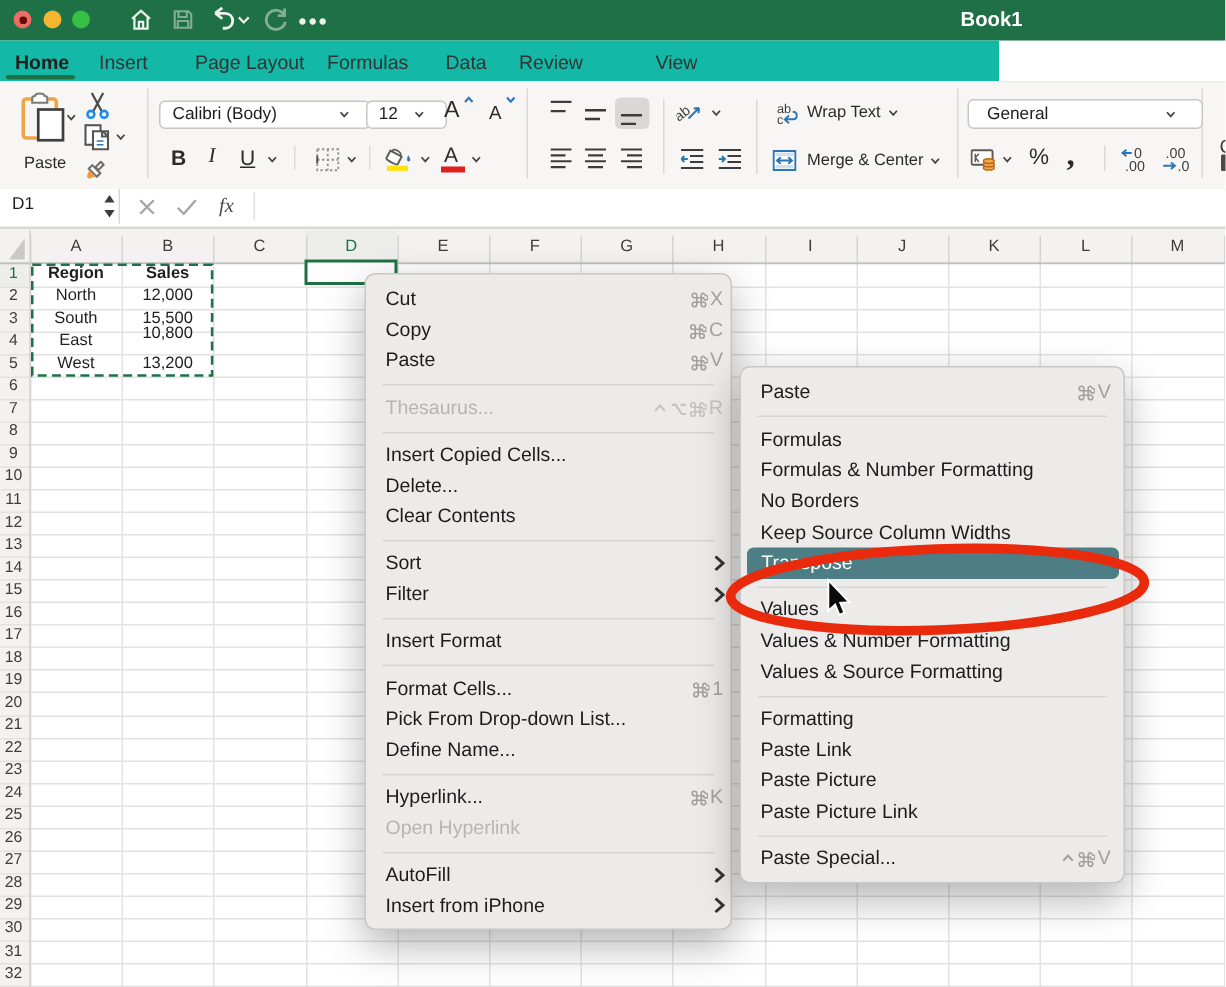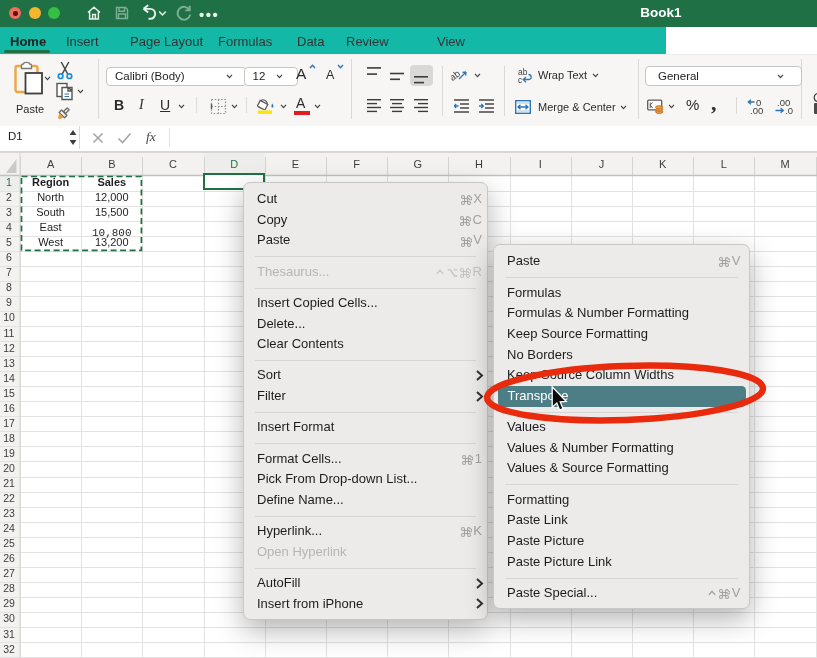--- a/index.html
+++ b/index.html
@@ -427,21 +427,21 @@
 <div class="cellv" style="left:0;top:474.00px;width:18px;color:#3d3d3d;font-size:10.5px;line-height:15.05px;">31</div>
 <div class="cellv" style="left:0;top:489.05px;width:18px;color:#3d3d3d;font-size:10.5px;line-height:15.05px;">32</div>
 <div style="position:absolute;left:202.9px;top:20.7px;width:58.6px;height:13.3px;background:#fff;border:2px solid #1f7145;"></div>
 <div class="cellv" style="left:20.0px;top:22.50px;width:61.2px;font-weight:bold;line-height:15.05px;">Region</div>
 <div class="cellv" style="left:81.2px;top:22.50px;width:61.2px;font-weight:bold;line-height:15.05px;">Sales</div>
 <div class="cellv" style="left:20.0px;top:37.55px;width:61.2px;line-height:15.05px;">North</div>
 <div class="cellv" style="left:81.2px;top:37.55px;width:61.2px;line-height:15.05px;">12,000</div>
 <div class="cellv" style="left:20.0px;top:52.60px;width:61.2px;line-height:15.05px;">South</div>
 <div class="cellv" style="left:81.2px;top:52.60px;width:61.2px;line-height:15.05px;">15,500</div>
 <div class="cellv" style="left:20.0px;top:67.65px;width:61.2px;line-height:15.05px;">East</div>
-<div class="cellv" style="left:81.2px;top:73px;width:61.2px;line-height:15.05px;font-family:Liberation Mono, monospace;">10,800</div>
+<div class="cellv" style="left:81.2px;top:62px;width:61.2px;line-height:15.05px;">10,800</div>
 <div class="cellv" style="left:20.0px;top:82.70px;width:61.2px;line-height:15.05px;">West</div>
 <div class="cellv" style="left:81.2px;top:82.70px;width:61.2px;line-height:15.05px;">13,200</div>
 <svg class="abs" style="left:0;top:0;" width="200" height="110" viewBox="0 0 200 110">
       <rect x="21.5" y="23.5" width="119.9" height="73.8" fill="none" stroke="#1f7145" stroke-width="1.7" stroke-dasharray="6,3.5"></rect>
     </svg>
 </div>
 
 <div class="menu abs" style="left:243.0px;top:182.0px;width:244.5px;padding-top:6.2px;padding-bottom:5px;">
 <div class="mi" style="height:20.65px;line-height:20.65px;">Cut<span class="sc" style="top:0;right:3px;"><span style="display:inline-flex;align-items:center;gap:1.5px;">
           <svg style="margin:0 0 -1.5px 0;" width="12" height="12" viewBox="0 0 24 24" fill="none" stroke="#a2a19f" stroke-width="2.2">
@@ -531,21 +531,20 @@
           <svg style="margin:0 0 -1.5px 0;" width="12" height="12" viewBox="0 0 24 24" fill="none" stroke="#a2a19f" stroke-width="2.2">
             <path d="M18 3a3 3 0 0 0-3 3v12a3 3 0 1 0 3-3H6a3 3 0 1 0 3 3V6a3 3 0 1 0-3 3h12a3 3 0 1 0 3-3z"></path>
           </svg>
           <span style="color:#a2a19f;">V</span>
         </span></span></div>
 <div class="msep" style="height:10.45px;">
       <div></div>
     </div>
 <div class="mi" style="height:20.70px;line-height:20.70px;">Formulas</div>
 <div class="mi" style="height:20.70px;line-height:20.70px;">Formulas &amp; Number Formatting</div>
-<div class="mi" style="height:20.70px;line-height:20.70px;">Keep Source Formatting</div>
 <div class="mi" style="height:20.70px;line-height:20.70px;">No Borders</div>
 <div class="mi" style="height:20.70px;line-height:20.70px;">Keep Source Column Widths</div>
 <div class="mi" style="height:20.70px;line-height:20.70px;background:#4d7e86;color:#fff;margin:0 3.5px;border-radius:4.5px;padding-left:10px;">Transpose</div>
 <div class="msep" style="height:10.45px;">
       <div></div>
     </div>
 <div class="mi" style="height:20.70px;line-height:20.70px;">Values</div>
 <div class="mi" style="height:20.70px;line-height:20.70px;">Values &amp; Number Formatting</div>
 <div class="mi" style="height:20.70px;line-height:20.70px;">Values &amp; Source Formatting</div>
 <div class="msep" style="height:10.45px;">

